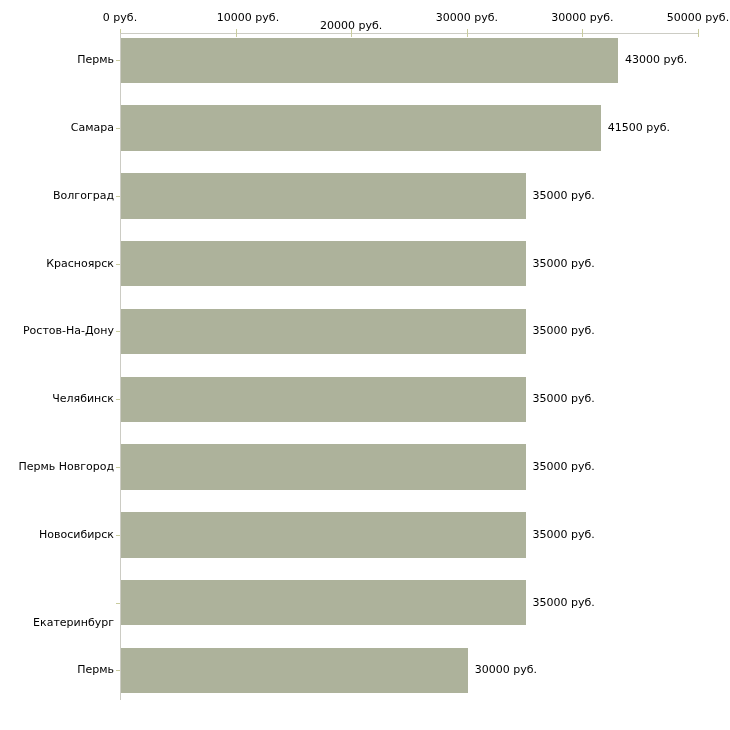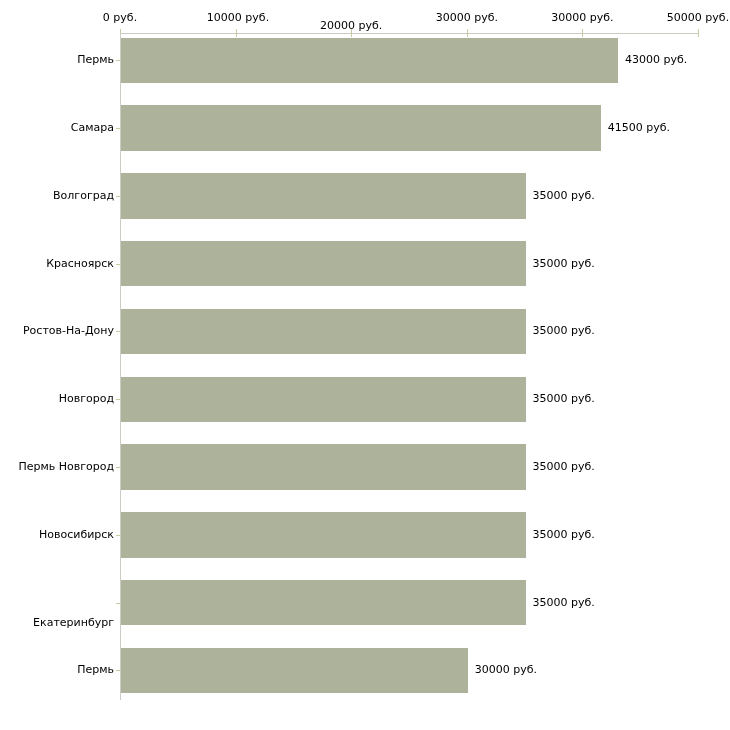--- a/index.html
+++ b/index.html
@@ -60,21 +60,21 @@
 </style>
 </head>
 <body>
 
 <div class="canvas">
   <div id="x-axis">
       <div class="axis-line-h" style="left: 120px; top: 33px; width: 578px; background: rgb(204, 204, 196);"></div>
       <div class="x-tick" style="left: 120px; top: 29px; background: rgb(201, 204, 158);"></div>
       <div class="x-tick-label" style="left: 120px; top: 11px; color: rgb(0, 0, 0);">0 руб.</div>
       <div class="x-tick" style="left: 235.6px; top: 29px; background: rgb(201, 204, 158);"></div>
-      <div class="x-tick-label" style="left: 238px; top: 11px; color: rgb(0, 0, 0);">10000 руб.</div>
+      <div class="x-tick-label" style="left: 248px; top: 11px; color: rgb(0, 0, 0);">10000 руб.</div>
       <div class="x-tick" style="left: 351.2px; top: 29px; background: rgb(201, 204, 158);"></div>
       <div class="x-tick-label" style="left: 351.2px; top: 11px; color: rgb(0, 0, 0); margin-top: 8px;">20000 руб.</div>
       <div class="x-tick" style="left: 466.8px; top: 29px; background: rgb(201, 204, 158);"></div>
       <div class="x-tick-label" style="left: 466.8px; top: 11px; color: rgb(0, 0, 0);">30000 руб.</div>
       <div class="x-tick" style="left: 582.4px; top: 29px; background: rgb(201, 204, 158);"></div>
       <div class="x-tick-label" style="left: 582.4px; top: 11px; color: rgb(0, 0, 0);">30000 руб.</div>
       <div class="x-tick" style="left: 698px; top: 29px; background: rgb(201, 204, 158);"></div>
       <div class="x-tick-label" style="left: 698px; top: 11px; color: rgb(0, 0, 0);">50000 руб.</div>
     </div>
   <div id="y-axis">
@@ -95,21 +95,21 @@
       <div class="value-label" style="left: 532.6px; top: 195.85px; color: rgb(0, 0, 0);">35000 руб.</div>
       <div class="cat-tick" style="left: 116px; top: 263.65px; background: rgb(201, 204, 158);"></div>
       <div class="cat-label" style="right: 616px; top: 263.65px; color: rgb(0, 0, 0);">Красноярск</div>
       <div class="bar" style="left: 121px; top: 240.9px; width: 404.6px; height: 45.5px; background: rgb(173, 178, 155);"></div>
       <div class="value-label" style="left: 532.6px; top: 263.65px; color: rgb(0, 0, 0);">35000 руб.</div>
       <div class="cat-tick" style="left: 116px; top: 331.45px; background: rgb(201, 204, 158);"></div>
       <div class="cat-label" style="right: 616px; top: 331.45px; color: rgb(0, 0, 0);">Ростов-На-Дону</div>
       <div class="bar" style="left: 121px; top: 308.7px; width: 404.6px; height: 45.5px; background: rgb(173, 178, 155);"></div>
       <div class="value-label" style="left: 532.6px; top: 331.45px; color: rgb(0, 0, 0);">35000 руб.</div>
       <div class="cat-tick" style="left: 116px; top: 399.25px; background: rgb(201, 204, 158);"></div>
-      <div class="cat-label" style="right: 616px; top: 399.25px; color: rgb(0, 0, 0);">Новгород</div>
+      <div class="cat-label" style="right: 616px; top: 399.25px; color: rgb(0, 0, 0);">Челябинск</div>
       <div class="bar" style="left: 121px; top: 376.5px; width: 404.6px; height: 45.5px; background: rgb(173, 178, 155);"></div>
       <div class="value-label" style="left: 532.6px; top: 399.25px; color: rgb(0, 0, 0);">35000 руб.</div>
       <div class="cat-tick" style="left: 116px; top: 467.05px; background: rgb(201, 204, 158);"></div>
       <div class="cat-label" style="right: 616px; top: 467.05px; color: rgb(0, 0, 0);">Пермь Новгород</div>
       <div class="bar" style="left: 121px; top: 444.3px; width: 404.6px; height: 45.5px; background: rgb(173, 178, 155);"></div>
       <div class="value-label" style="left: 532.6px; top: 467.05px; color: rgb(0, 0, 0);">35000 руб.</div>
       <div class="cat-tick" style="left: 116px; top: 534.85px; background: rgb(201, 204, 158);"></div>
       <div class="cat-label" style="right: 616px; top: 534.85px; color: rgb(0, 0, 0);">Новосибирск</div>
       <div class="bar" style="left: 121px; top: 512.1px; width: 404.6px; height: 45.5px; background: rgb(173, 178, 155);"></div>
       <div class="value-label" style="left: 532.6px; top: 534.85px; color: rgb(0, 0, 0);">35000 руб.</div>

